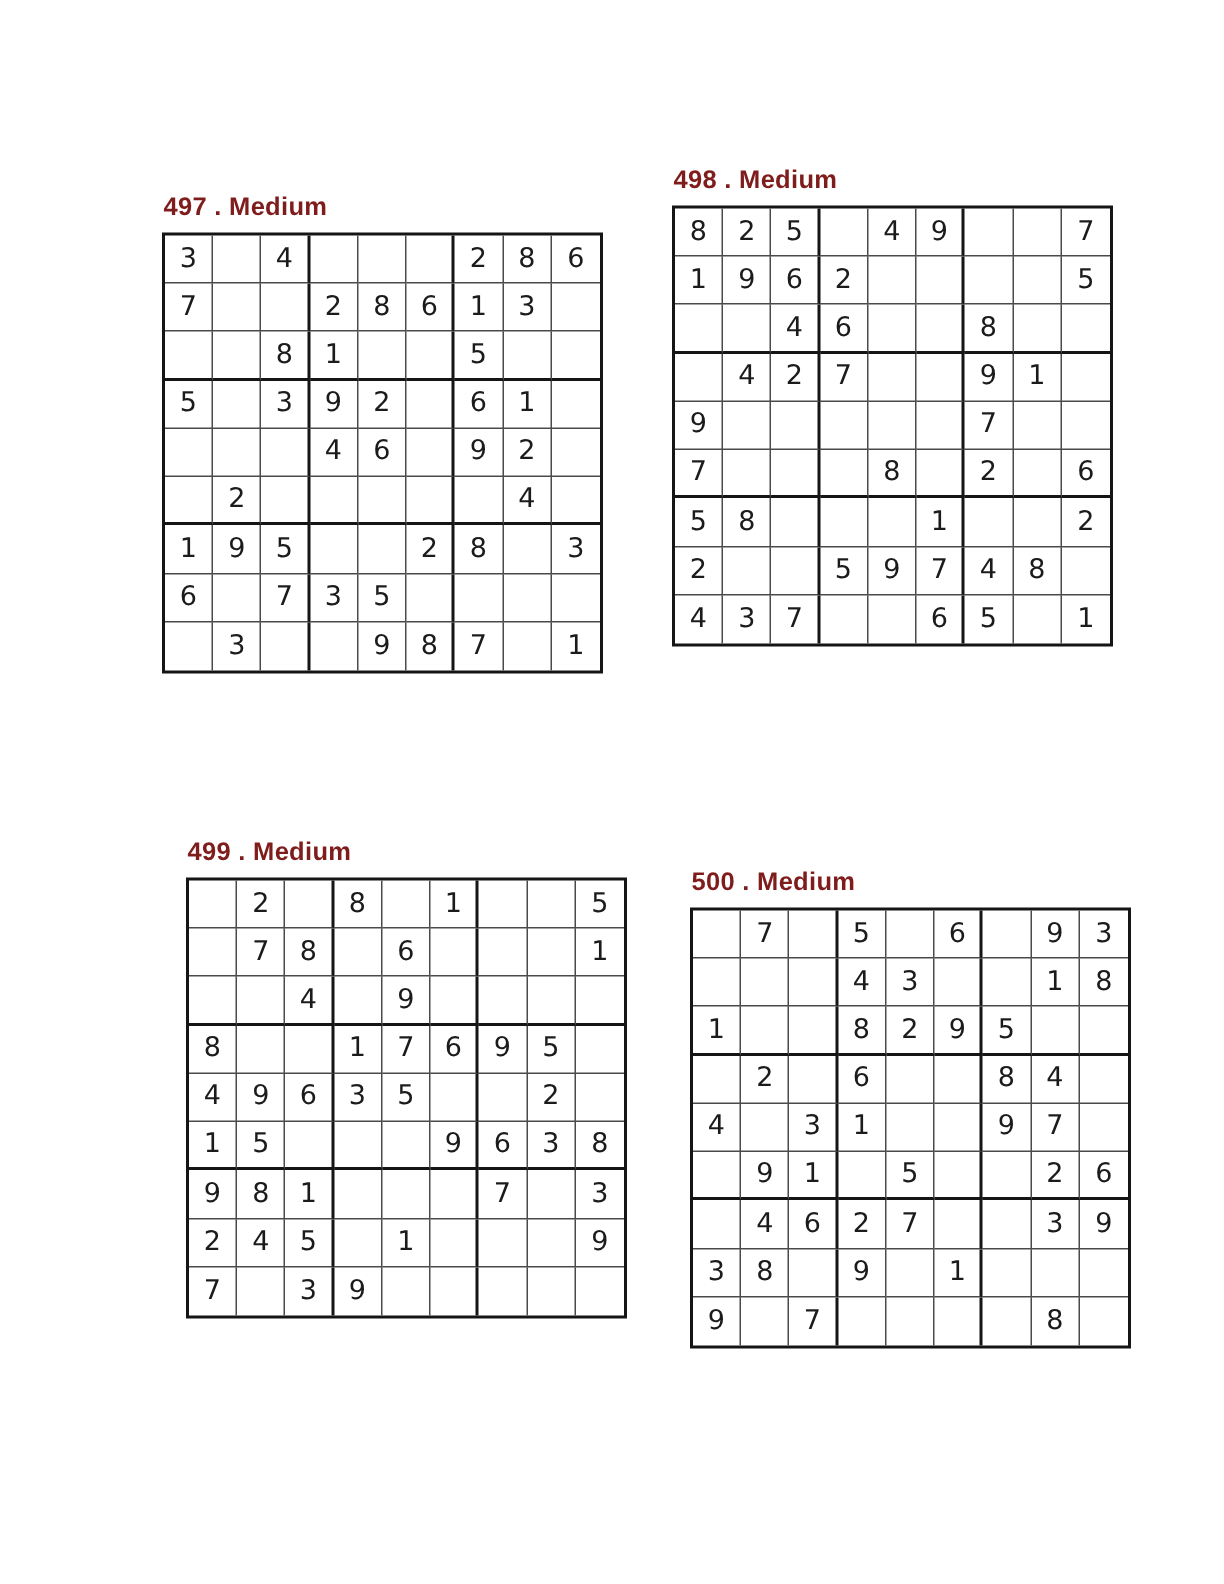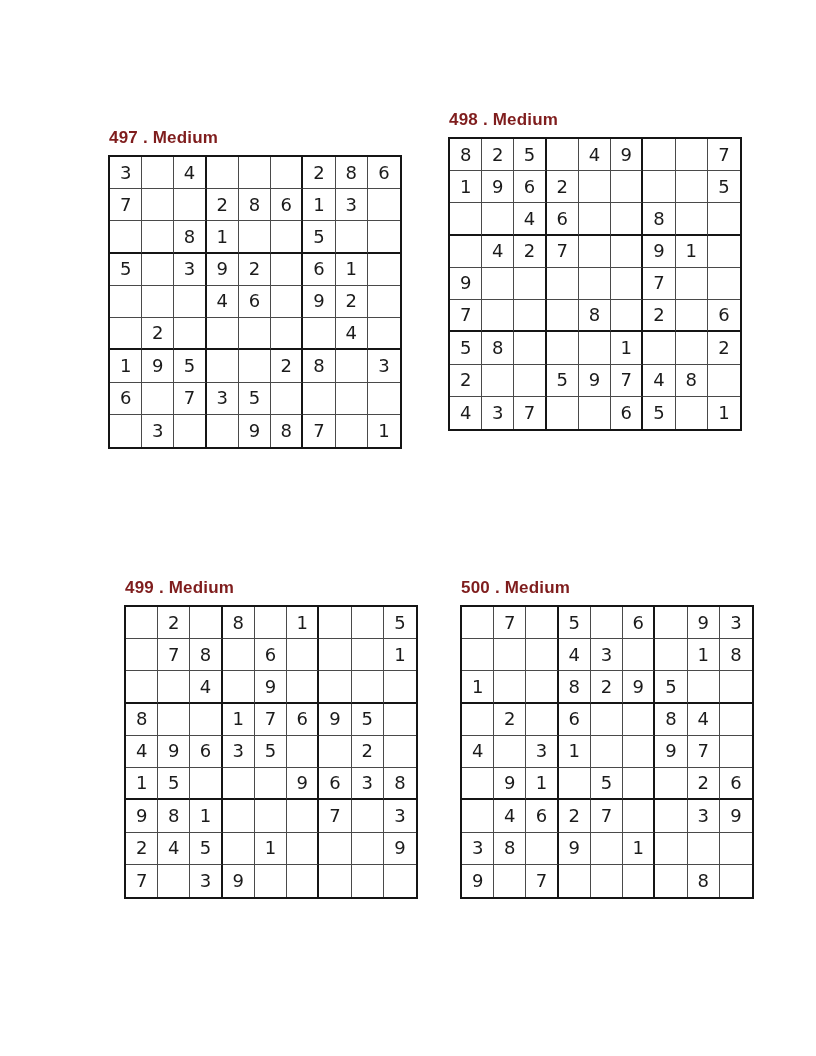--- a/index.html
+++ b/index.html
@@ -14,21 +14,21 @@
     background: #ffffff;
     overflow: hidden;
     font-family: "Liberation Sans", sans-serif;
   }
   .puzzle {
     position: absolute;
     width: 294px;
   }
   .puzzle-497 { left: 108px; top: 128px; }
   .puzzle-498 { left: 448px; top: 110px; }
-  .puzzle-499 { left: 108px; top: 578px; padding-left: 16px; }
+  .puzzle-499 { left: 108px; top: 558px; padding-left: 16px; }
   .puzzle-500 { left: 460px; top: 578px; }
   .title {
     margin: 0 0 7px 1px;
     font-size: 17px;
     line-height: 20px;
     font-weight: 700;
     color: #7f1d1d;
     letter-spacing: 0.2px;
     font-family: "Liberation Sans", sans-serif;
   }

